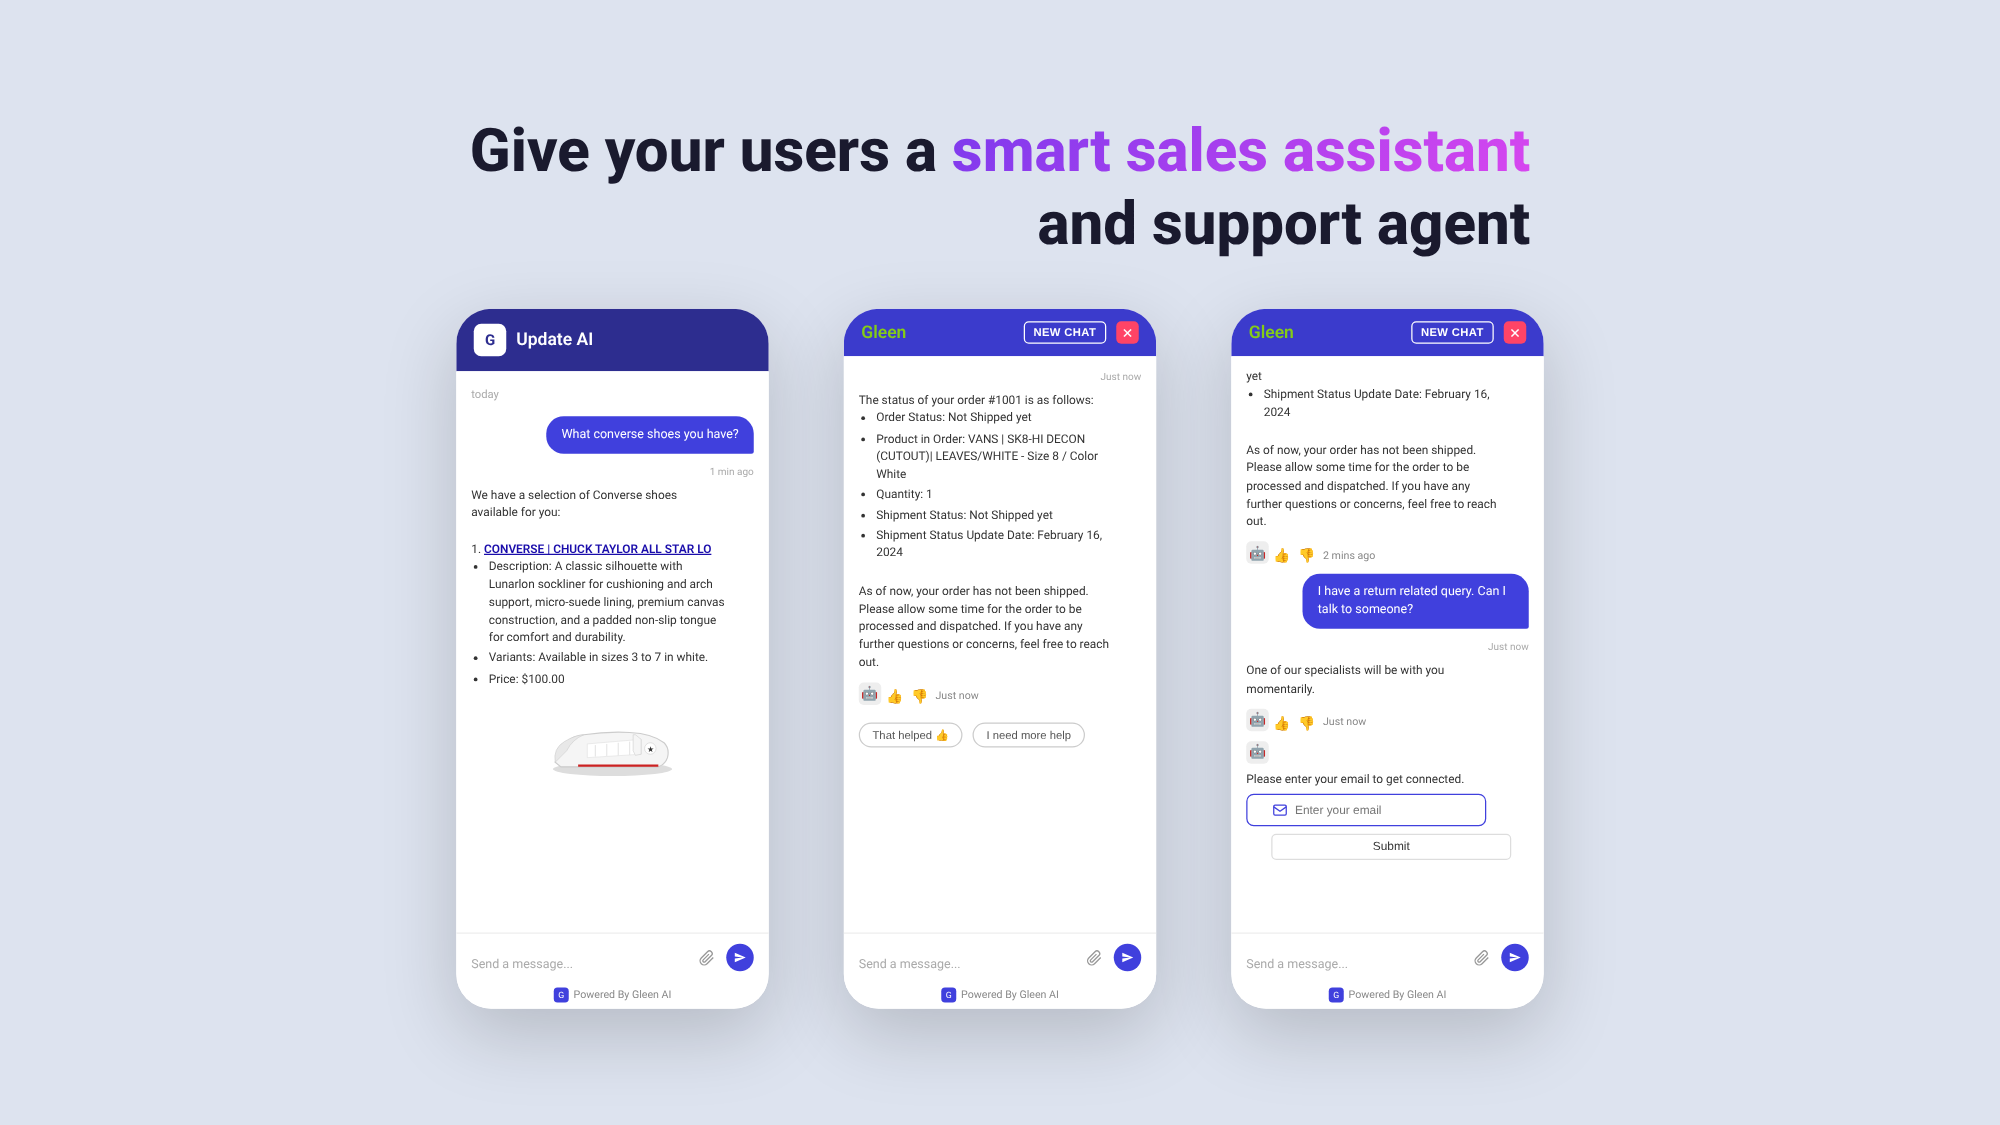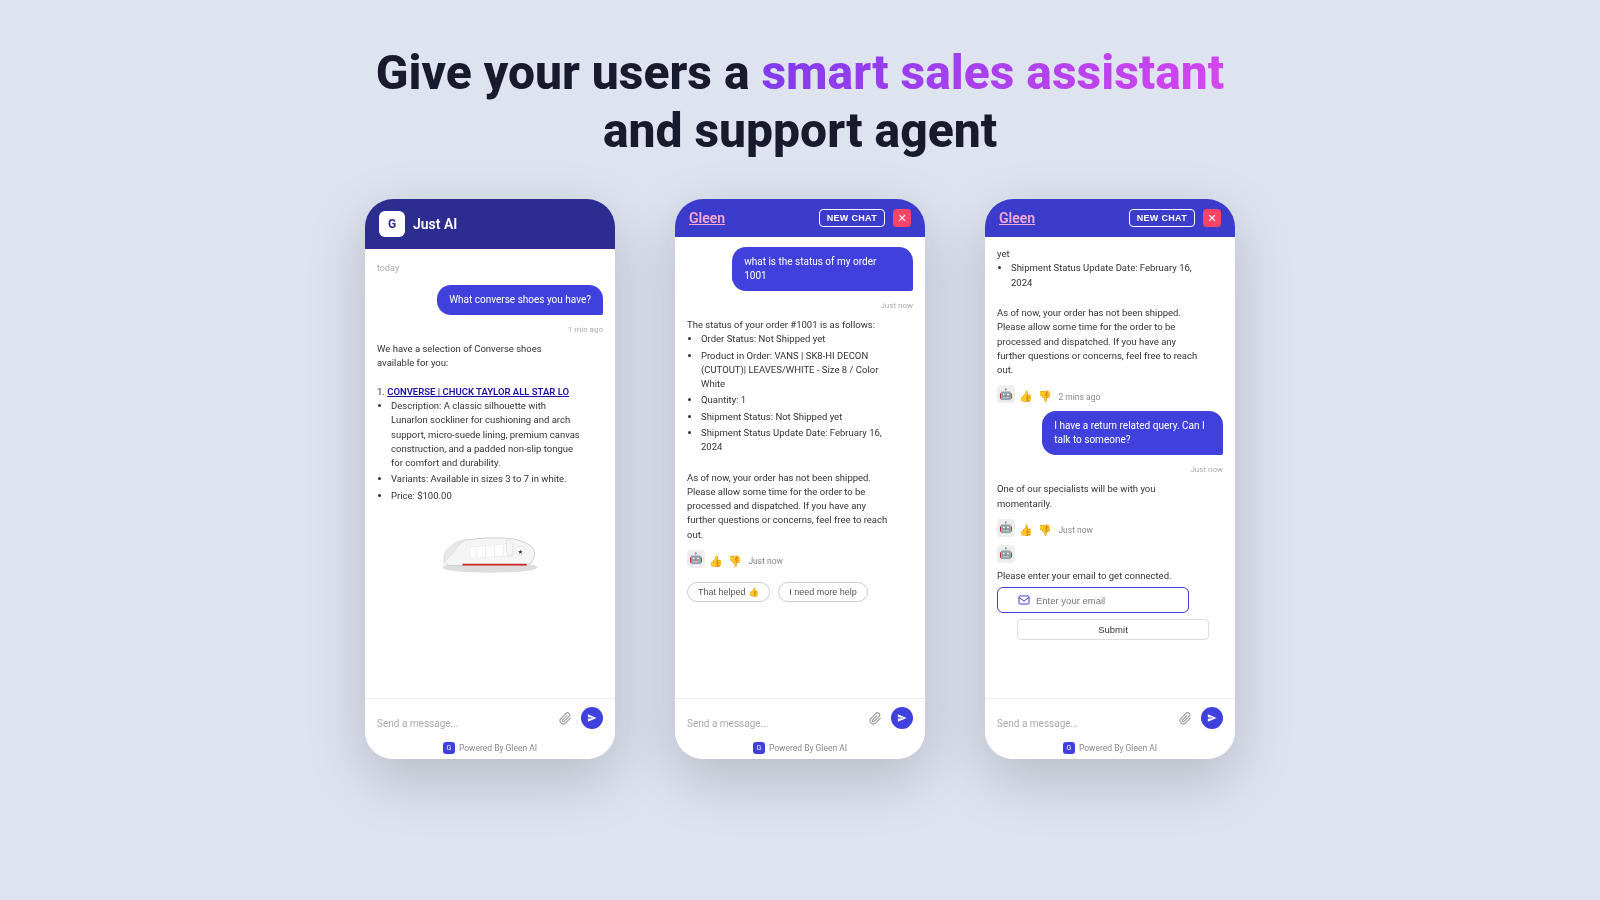--- a/index.html
+++ b/index.html
@@ -9,22 +9,22 @@
       width: 1600px;
       height: 900px;
       overflow: hidden;
       display: flex;
       flex-direction: column;
       align-items: center;
     }
 
     
     .header {
-      text-align: center;
-      margin-top: 44px;
+      text-align: right;
+      margin-top: 92px;
       margin-bottom: 40px;
     }
     .header h1 {
       font-size: 48px;
       font-weight: 800;
       color: #1a1a2e;
       line-height: 1.2;
     }
     .header h1 .highlight {
       color: #a020f0;
@@ -83,24 +83,23 @@
 
     
     .phone-dark .phone-header {
       background: #3b3bcc;
       padding: 10px 14px;
       display: flex;
       align-items: center;
       justify-content: space-between;
     }
     .phone-dark .phone-header .brand-name {
-      color: #f9a8d4;
+      color: #84cc16;
       font-size: 14px;
       font-weight: 600;
-      text-decoration: underline;
     }
     .phone-dark .phone-header .header-actions {
       display: flex;
       align-items: center;
       gap: 8px;
     }
     .new-chat-btn {
       background: transparent;
       border: 1.5px solid #fff;
       color: #fff;
@@ -343,21 +342,21 @@
     <span>Give your users a </span><span class="highlight">smart sales assistant</span><br>
     <span>and support agent</span>
   </h1>
 </div>
 
 <div class="phones-container">
 
   <div class="phone phone-1">
     <div class="phone-header">
       <div class="logo-icon">G</div>
-      <span class="brand-name">Just AI</span>
+      <span class="brand-name">Update AI</span>
     </div>
 
     <div class="chat-body">
 
       <div class="partial-msg">today</div>
 
       <div class="msg-user">What converse shoes you have?</div>
       <div class="msg-time">1 min ago</div>
 
       <div class="msg-bot">
@@ -422,21 +421,20 @@
     <div class="phone-header">
       <span class="brand-name">Gleen</span>
       <div class="header-actions">
         <button class="new-chat-btn">NEW CHAT</button>
         <div class="close-btn">✕</div>
       </div>
     </div>
 
     <div class="chat-body">
 
-      <div class="msg-user">what is the status of my order 1001</div>
       <div class="msg-time">Just now</div>
 
       <div class="msg-bot">
         <span>The status of your order #1001 is as follows:</span>
         <ul class="bullet-list">
           <li>Order Status: Not Shipped yet</li>
           <li>Product in Order: VANS | SK8-HI DECON (CUTOUT)| LEAVES/WHITE - Size 8 / Color White</li>
           <li>Quantity: 1</li>
           <li>Shipment Status: Not Shipped yet</li>
           <li>Shipment Status Update Date: February 16, 2024</li>

